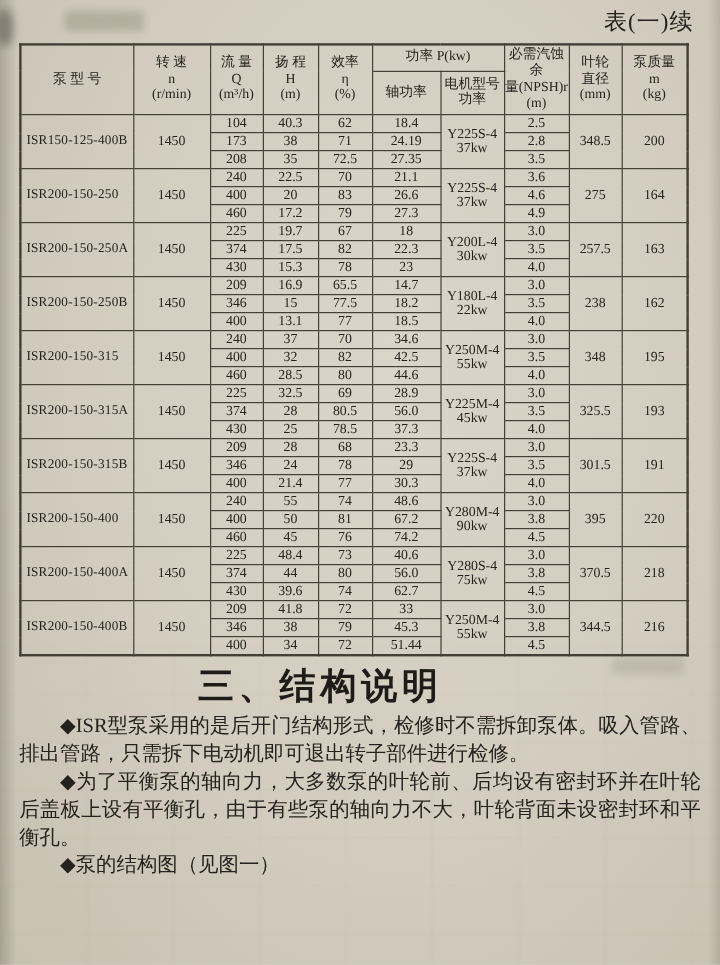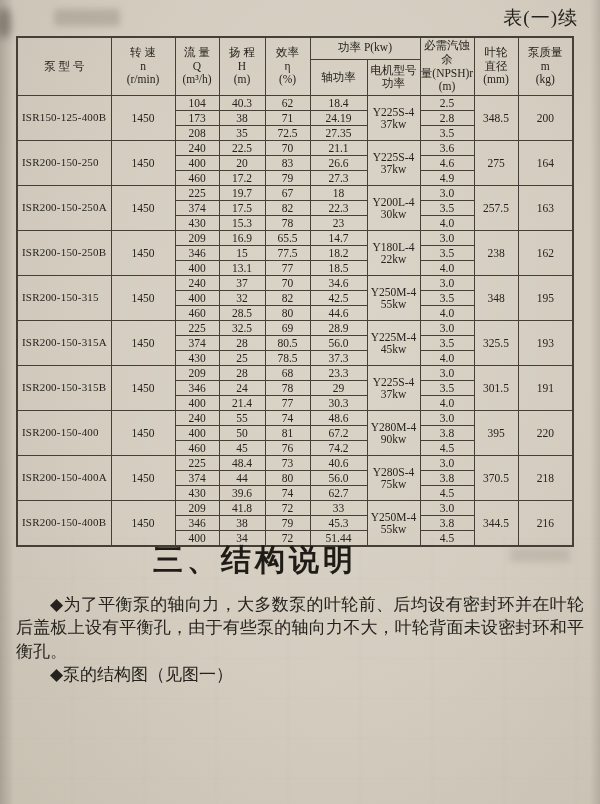--- a/index.html
+++ b/index.html
@@ -48,21 +48,21 @@
   .spec thead tr:first-child{height:20px;}
   .spec thead tr:last-child{height:33px;}
   .spec td{
     border:1px solid var(--line,#4a443b);text-align:center;
     font-size:11.5px;height:14px;line-height:1.05;padding:0 1px;
     white-space:pre-line;
   }
   .spec td.cm{text-align:left;padding-left:4px;font-size:11px;letter-spacing:.2px;margin-left:28px;}
   .spec tr.group-start td{border-top:1.7px solid var(--line,#3a352d);}
   .section-title{
-    position:absolute;top:540px;left:0;width:510px;margin:0;
+    position:absolute;top:540px;left:0;width:510px;margin:12px;
     text-align:center;font-family:"Liberation Sans","DejaVu Sans",sans-serif;
     font-size:30px;font-weight:bold;letter-spacing:4px;color:#1f1c17;
   }
   .paragraphs{
     position:absolute;top:593px;left:16px;width:568px;
     font-size:17px;line-height:23.3px;color:#25221d;text-align:justify;
   }
   .paragraphs p{margin:0;text-indent:2em;}
 </style>
 </head>
@@ -393,16 +393,17 @@
           <td>72</td>
           <td>51.44</td>
           <td>4.5</td>
         </tr>
       </tbody>
   </table>
 
   <h2 class="section-title">三、结构说明</h2>
 
   <div class="paragraphs">
+      <p>◆ISR型泵采用的是后开门结构形式，检修时不需拆卸泵体。吸入管路、排出管路，只需拆下电动机即可退出转子部件进行检修。</p>
       <p>◆为了平衡泵的轴向力，大多数泵的叶轮前、后均设有密封环并在叶轮后盖板上设有平衡孔，由于有些泵的轴向力不大，叶轮背面未设密封环和平衡孔。</p>
       <p>◆泵的结构图（见图一）</p>
     </div>
 </div>
 
 </body></html>

